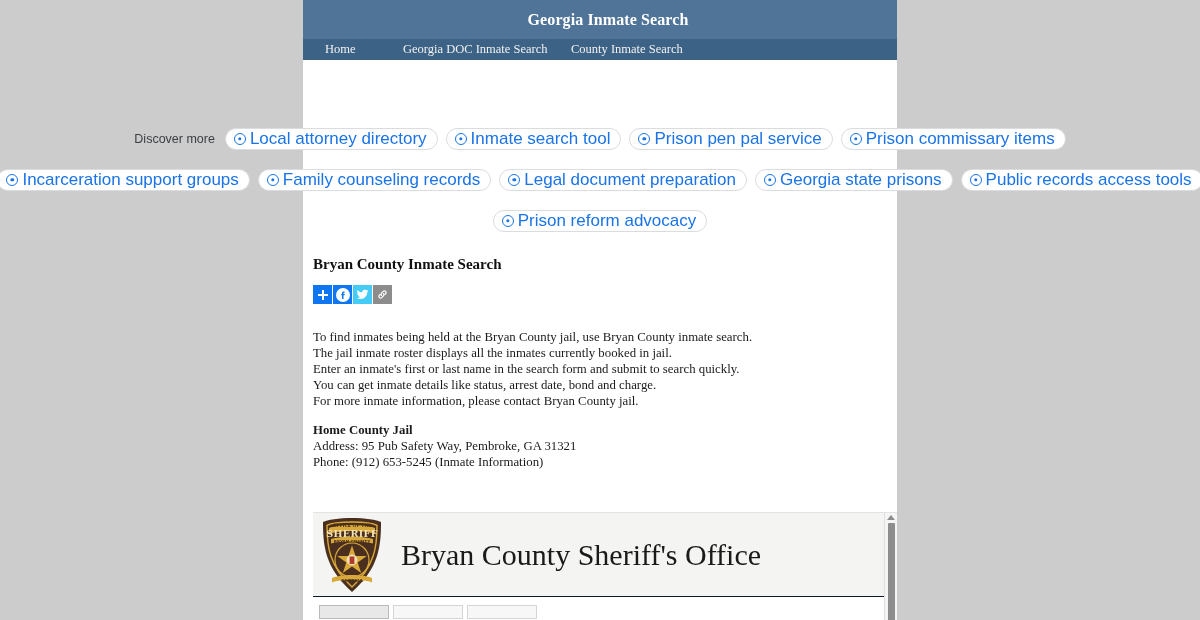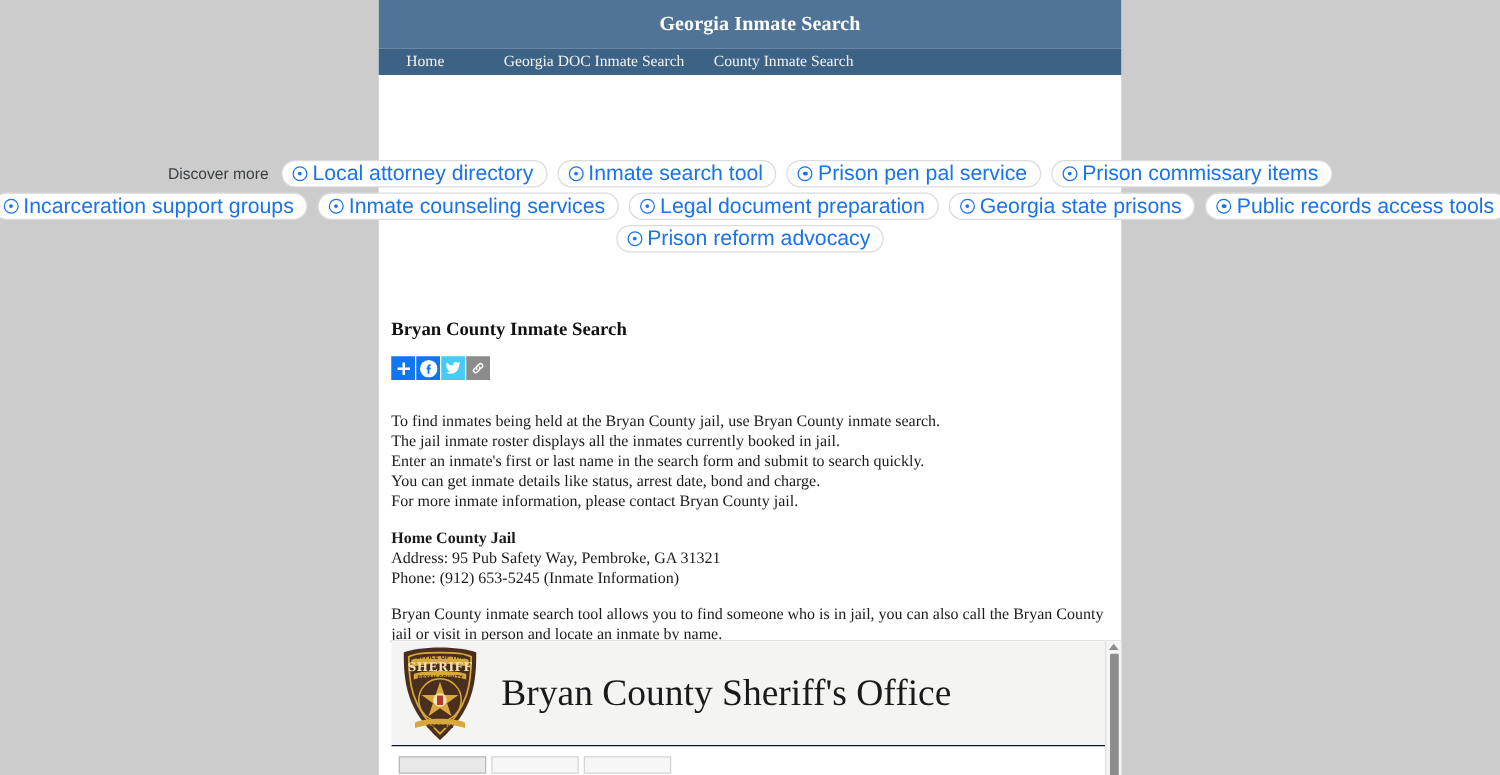--- a/index.html
+++ b/index.html
@@ -63,21 +63,21 @@
 
   
   .discover {
     position: absolute;
     left: -303px;
     top: 128px;
     width: 1200px;
     display: flex;
     flex-direction: column;
     align-items: center;
-    gap: 4px;
+    gap: 19px;
     pointer-events: none;
   }
   .discover-row {
     display: flex;
     align-items: center;
     justify-content: center;
     gap: 8px;
     pointer-events: auto;
   }
   .discover-label {
@@ -300,21 +300,21 @@
       </span>
     </div>
 
     <div class="discover-row">
       <span class="chip">
         <span class="target-icon"></span>
         <span>Incarceration support groups</span>
       </span>
       <span class="chip">
         <span class="target-icon"></span>
-        <span>Inmate counseling services</span>
+        <span>Family counseling records</span>
       </span>
       <span class="chip">
         <span class="target-icon"></span>
         <span>Legal document preparation</span>
       </span>
       <span class="chip">
         <span class="target-icon"></span>
         <span>Georgia state prisons</span>
       </span>
       <span class="chip">
@@ -370,21 +370,20 @@
         <span class="line">You can get inmate details like status, arrest date, bond and charge.</span>
         <span class="line">For more inmate information, please contact Bryan County jail.</span>
       </div>
 
       <div class="para-block">
         <span class="line"><strong>Home County Jail</strong></span>
         <span class="line">Address: 95 Pub Safety Way, Pembroke, GA 31321</span>
         <span class="line">Phone: (912) 653-5245 (Inmate Information)</span>
       </div>
 
-      <p>Bryan County inmate search tool allows you to find someone who is in jail, you can also call the Bryan County jail or visit in person and locate an inmate by name.</p>
 
     </div>
   </div>
 
   <div class="embed">
     <div class="embed-inner">
 
       <div class="sheriff-header">
         <div class="badge">
           <svg width="66" height="78" viewBox="0 0 66 78">

